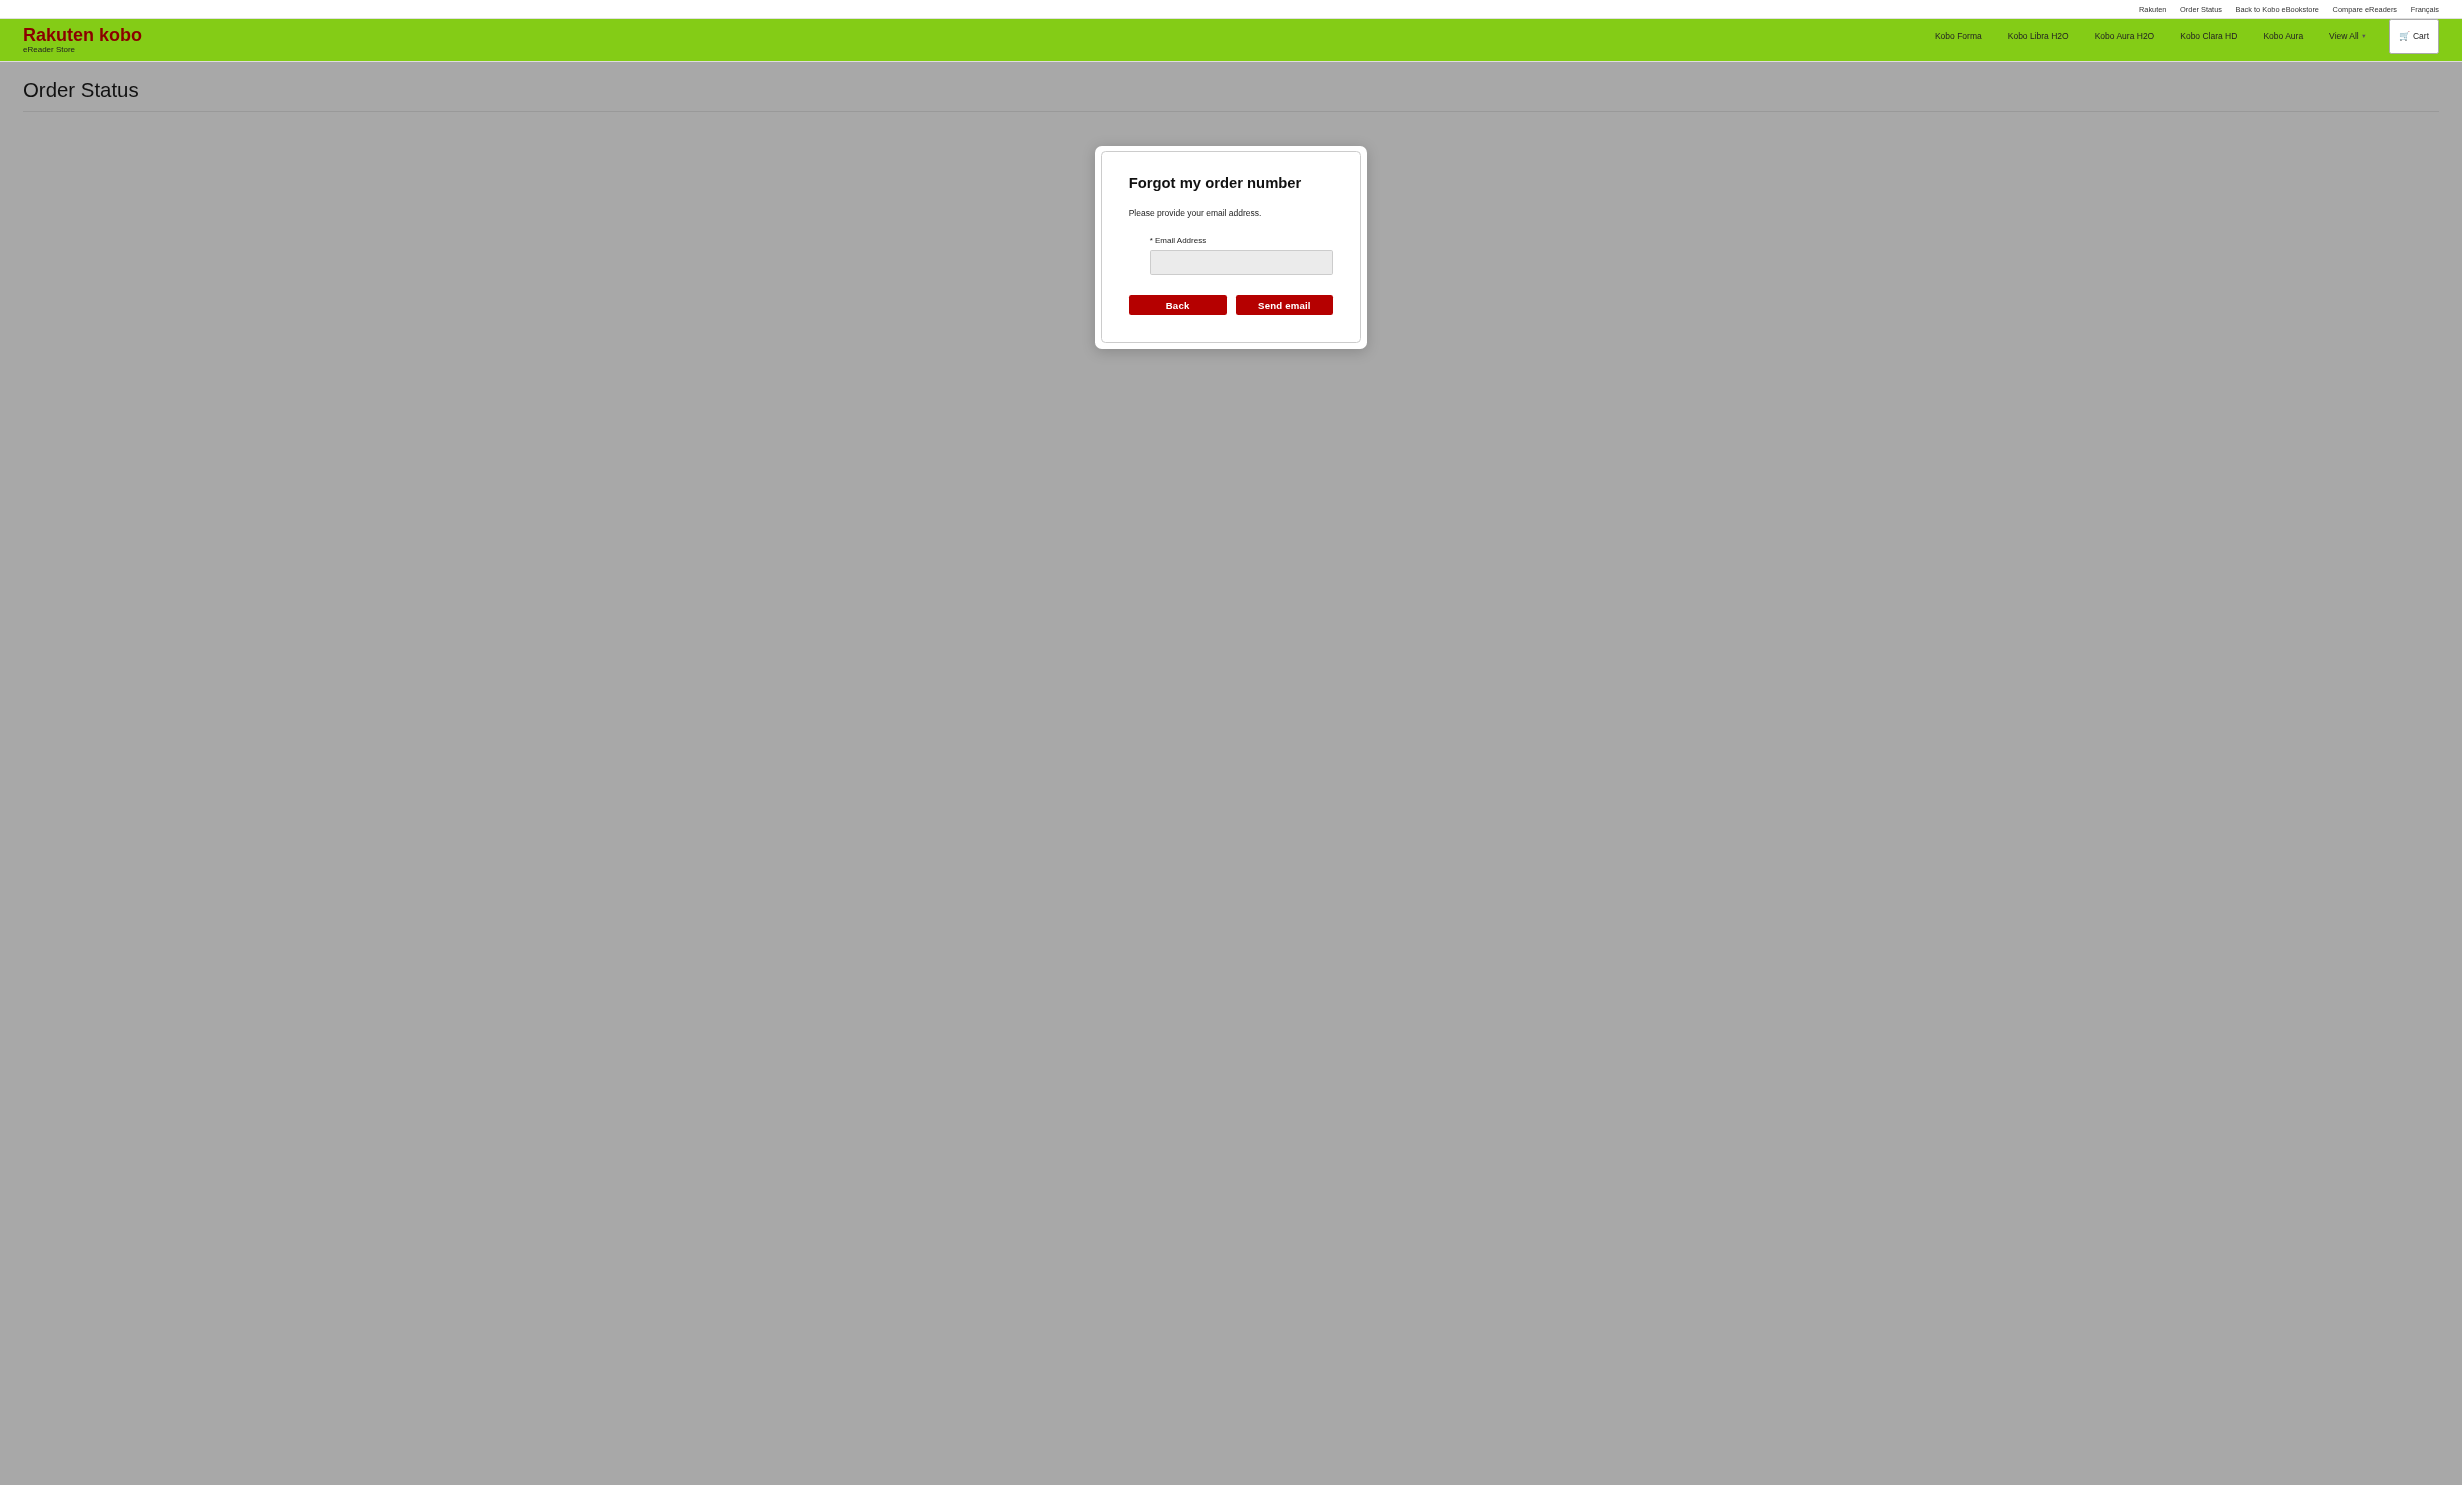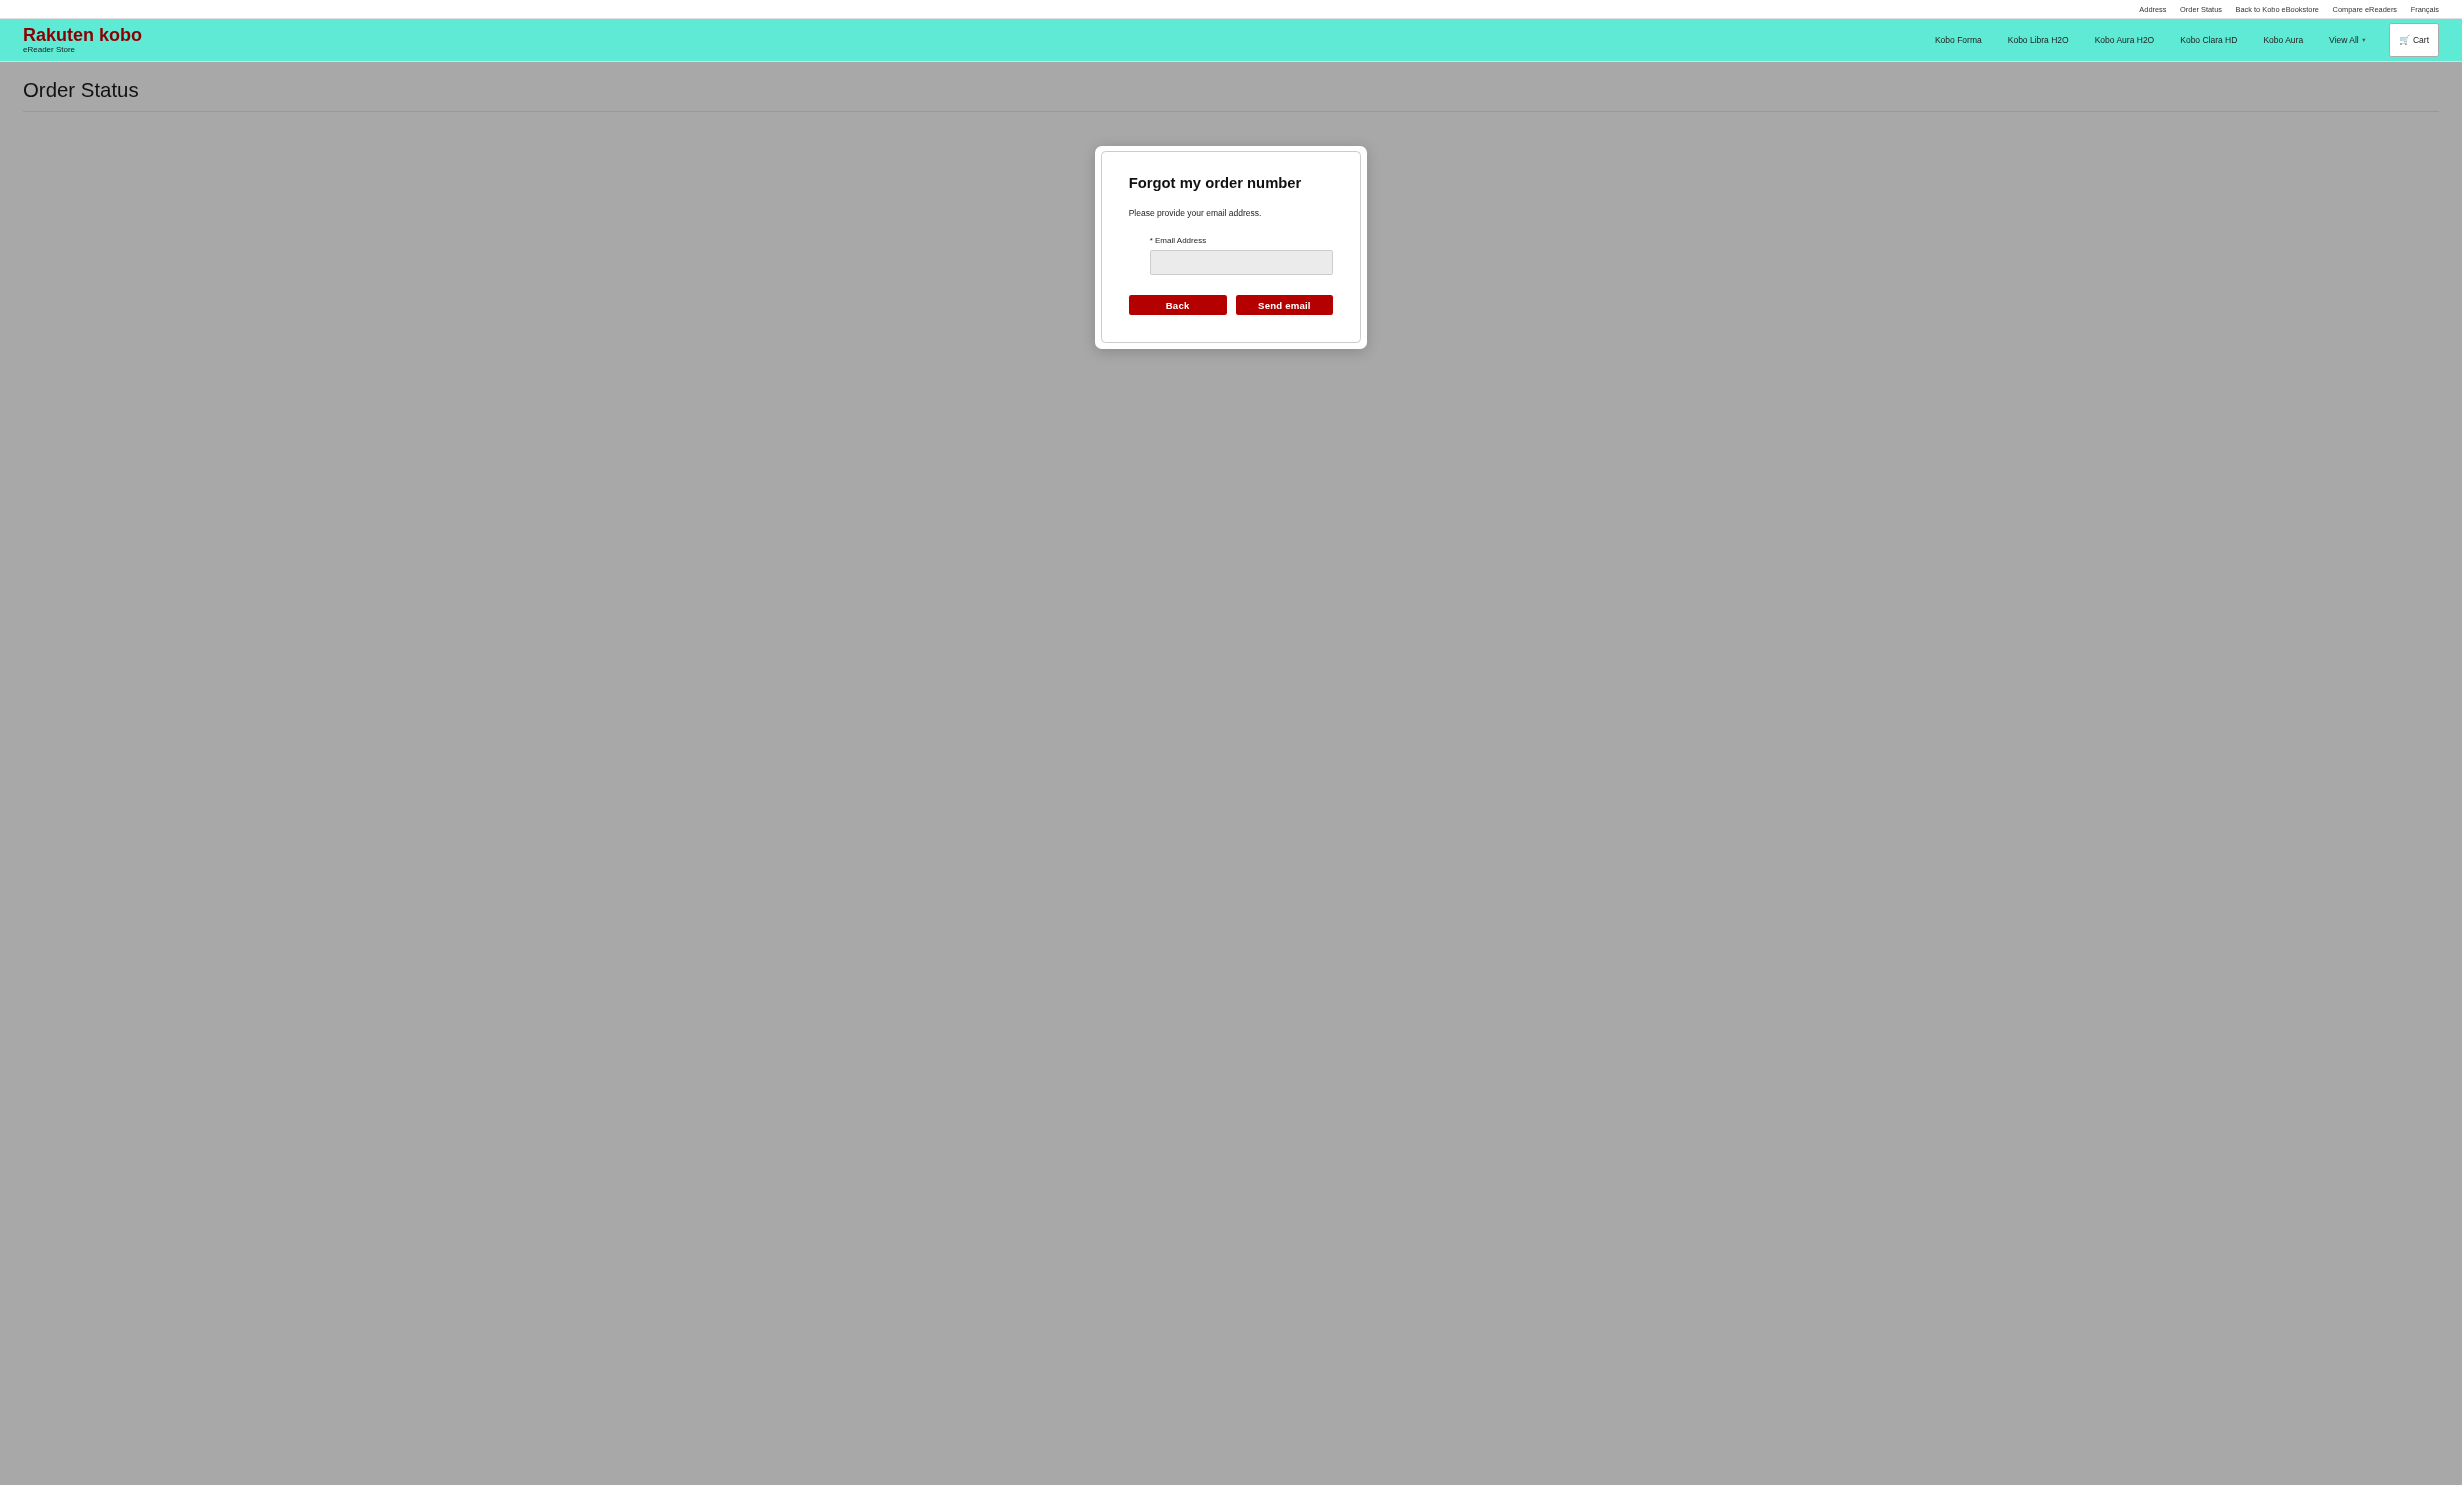--- a/index.html
+++ b/index.html
@@ -21,23 +21,23 @@
     }
     .utility-bar a {
       text-decoration: none;
       color: #333;
       font-size: 7.4px;
       font-family: Arial, sans-serif;
     }
 
     
     .main-nav {
-      background-color: #5eead4;
-      display: flex;
-      align-items: center;
+      background-color: #84cc16;
+      display: flex;
+      align-items: flex-start;
       padding: 0 23px;
       border-bottom: 0.6px solid #ddd;
     }
     .logo-area {
       display: flex;
       flex-direction: column;
       margin-right: auto;
       padding: 6.8px 0;
       text-decoration: none;
     }
@@ -187,21 +187,21 @@
       cursor: pointer;
       color: #fff;
       background-color: #b50000;
       letter-spacing: 0.2px;
     }
   </style>
 </head>
 <body>
 
 <div class="utility-bar">
-  <a href="#">Address</a>
+  <a href="#">Rakuten</a>
   <a href="#">Order Status</a>
   <a href="#">Back to Kobo eBookstore</a>
   <a href="#">Compare eReaders</a>
   <a href="#">Français</a>
 </div>
 
 <nav class="main-nav">
   <a href="#" class="logo-area">
     <span class="logo-rakuten">Rakuten kobo</span>
     <span class="logo-sub">eReader Store</span>

